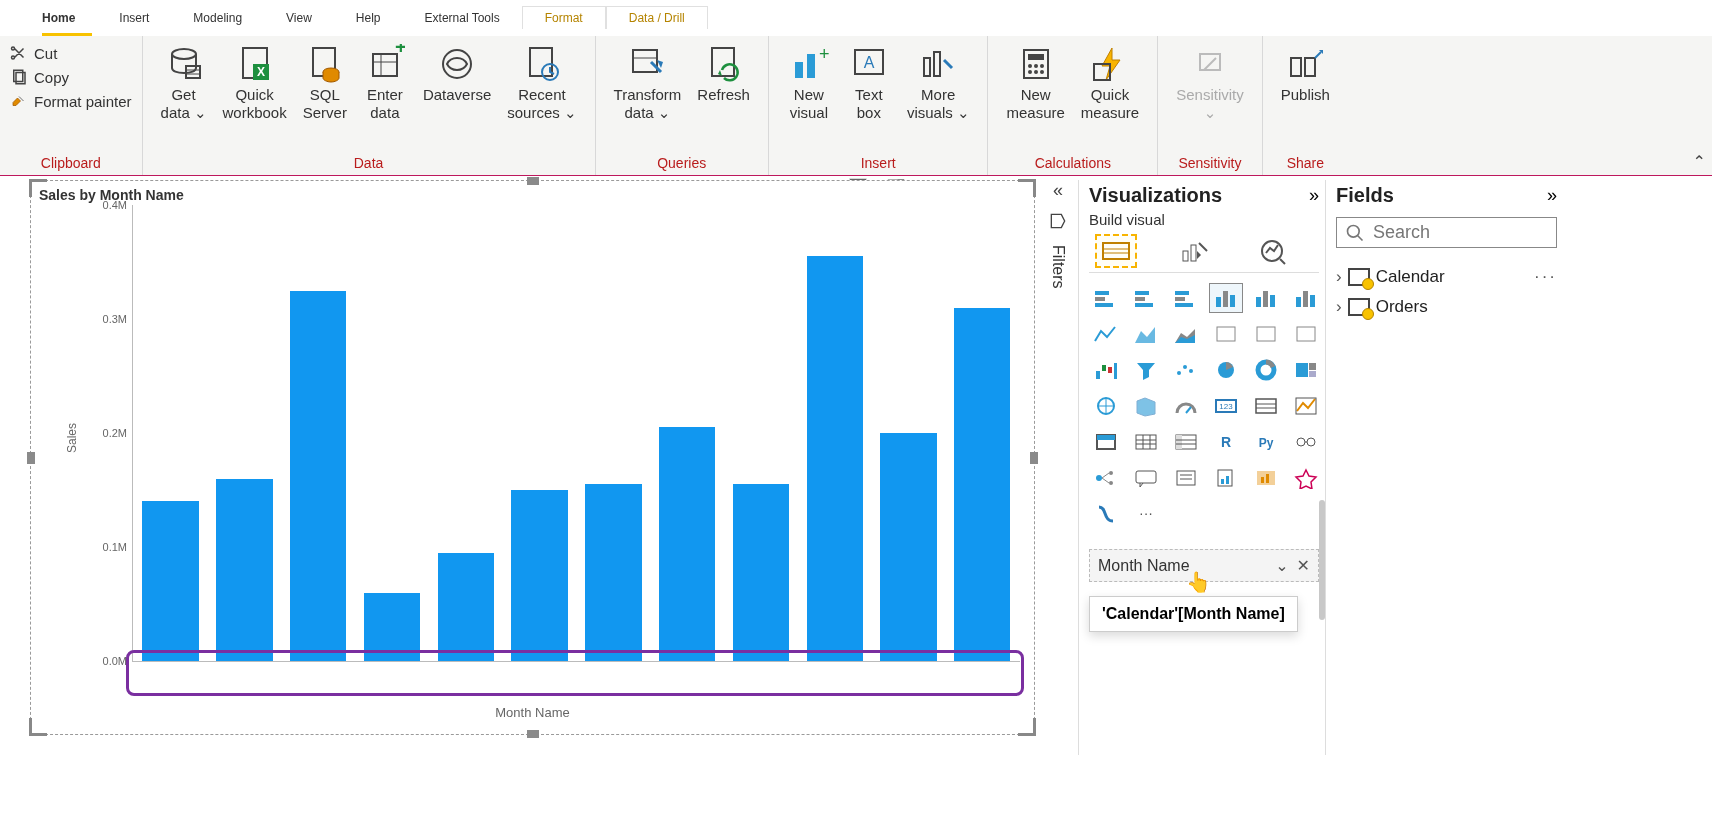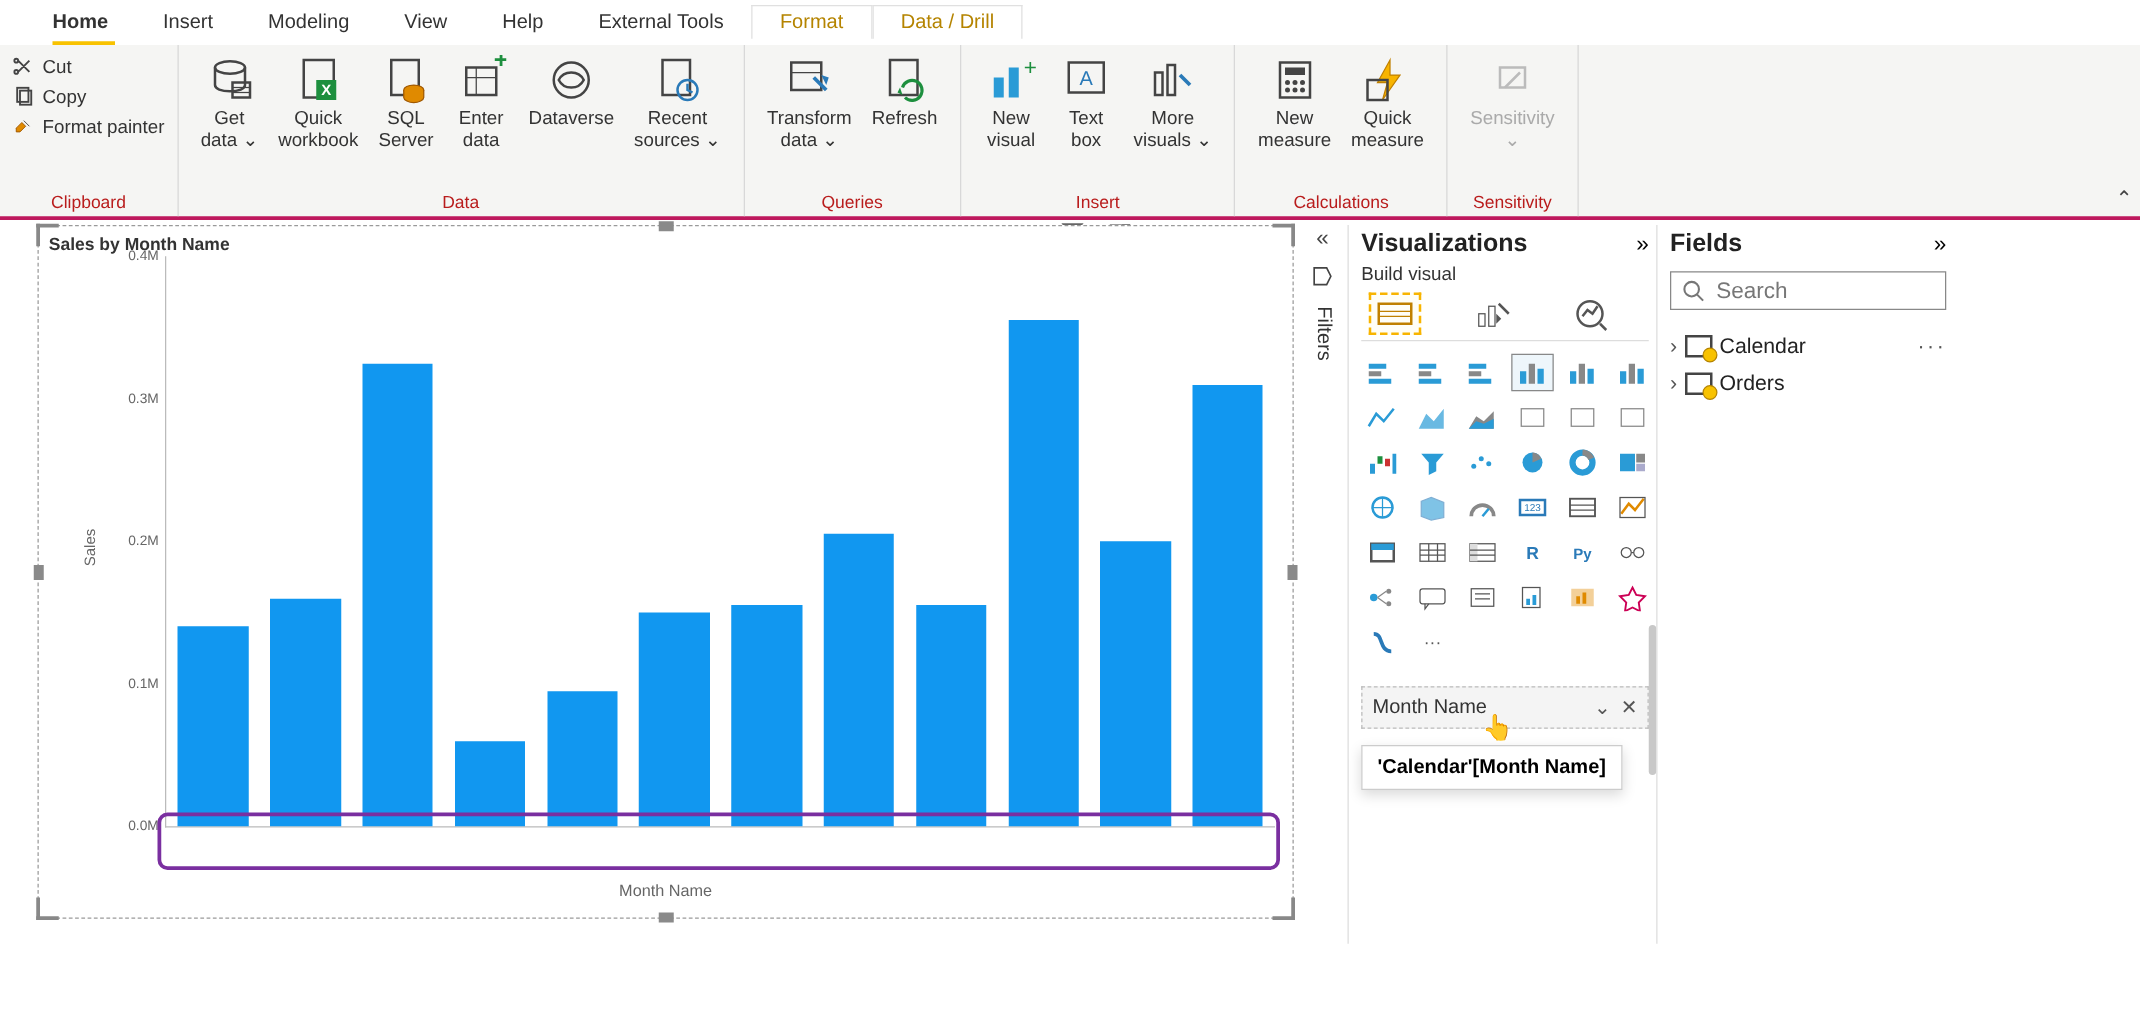--- a/index.html
+++ b/index.html
@@ -1,27 +1,27 @@
 <!DOCTYPE html>
 <html><head>
 <meta charset="utf-8">
 <style>
 * { margin:0; padding:0; box-sizing:border-box; font-family:'Segoe UI',Arial,sans-serif; }
 body { background:#fff; width:1712px; height:824px; overflow:hidden; position:relative; }
 
 
 .tab-row { display:flex; align-items:center; padding:0 20px; height:36px; border-bottom:1px solid transparent; }
-.tab { padding:4px 22px; font-size:16px; color:#333; cursor:pointer; }
+.tab { padding:4px 22px; font-size:12px; color:#333; cursor:pointer; }
 .tab.active { font-weight:600; }
 .tab-underline { position:absolute; top:33px; left:42px; width:50px; height:4px; background:#f8c200; }
 .tab.context { color:#b58400; }
 .tab.context-bg { background:#fff; border:1px solid #e0e0e0; border-bottom:none; }
 
 
-.ribbon { display:flex; background:#f5f5f3; height:140px; border-bottom:3px solid #be185d; position:relative; }
+.ribbon { display:flex; background:#f5f5f3; height:140px; border-bottom:1px solid #be185d; position:relative; }
 .ribbon-group { display:flex; flex-direction:column; border-right:1px solid #d8d8d8; padding:4px 10px 0 10px; }
 .ribbon-group-body { flex:1; display:flex; align-items:flex-start; }
 .ribbon-group-label { font-size:14px; color:#b91c1c; text-align:center; padding:2px 0 4px 0; }
 .rbtn { display:flex; flex-direction:column; align-items:center; justify-content:flex-start; padding:4px 8px; cursor:pointer; text-align:center; min-width:60px; }
 .rbtn .ico { width:40px; height:40px; display:flex; align-items:center; justify-content:center; margin-bottom:2px; }
 .rbtn span.lbl { font-size:15px; color:#333; line-height:18px; white-space:pre-line; }
 .rbtn.disabled span.lbl { color:#aaa; }
 .clip-col { display:flex; flex-direction:column; gap:6px; padding-top:4px; }
 .clip-item { display:flex; align-items:center; gap:6px; font-size:15px; color:#333; cursor:pointer; }
 .clip-item .smico { width:18px; height:18px; }
@@ -313,20 +313,36 @@
               <rect x="10" y="10" width="20" height="16" fill="none" stroke="#bbb" stroke-width="2"></rect>
               <path d="M14 26l12-12" stroke="#bbb" stroke-width="2"></path>
             </svg>
           </div>
         <span class="lbl"><span>Sensitivity</span><br>⌄</span>
       </div>
     </div>
     <div class="ribbon-group-label">Sensitivity</div>
   </div>
 
+  <div class="ribbon-group" style="border-right:none">
+    <div class="ribbon-group-body">
+      <div class="rbtn">
+        <div class="ico">
+            <svg viewBox="0 0 40 40" width="40" height="40">
+              <rect x="6" y="14" width="10" height="18" fill="none" stroke="#444" stroke-width="2"></rect>
+              <rect x="20" y="14" width="10" height="18" fill="none" stroke="#444" stroke-width="2"></rect>
+              <path d="M30 14l6-6" stroke="#2a7ab8" stroke-width="2"></path>
+              <path d="M34 6l4 0 0 4z" fill="#2a7ab8"></path>
+            </svg>
+          </div>
+        <span class="lbl">Publish</span>
+      </div>
+    </div>
+    <div class="ribbon-group-label">Share</div>
+  </div>
 
   <div class="ribbon-collapse">⌃</div>
 </div>
 
 <div class="canvas-area">
   <div class="viz-actions">
     <span>
         <svg width="20" height="20" viewBox="0 0 24 24">
           <path d="M3 4h18l-7 9v6l-4 2v-8z" fill="none" stroke="#666" stroke-width="1.6"></path>
         </svg>

